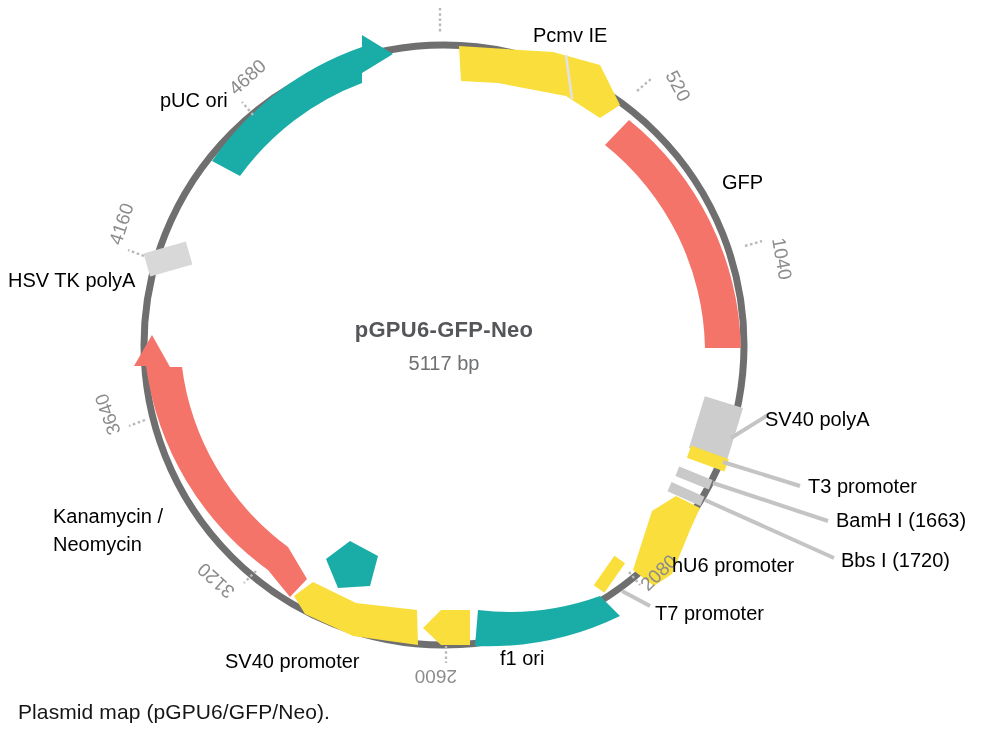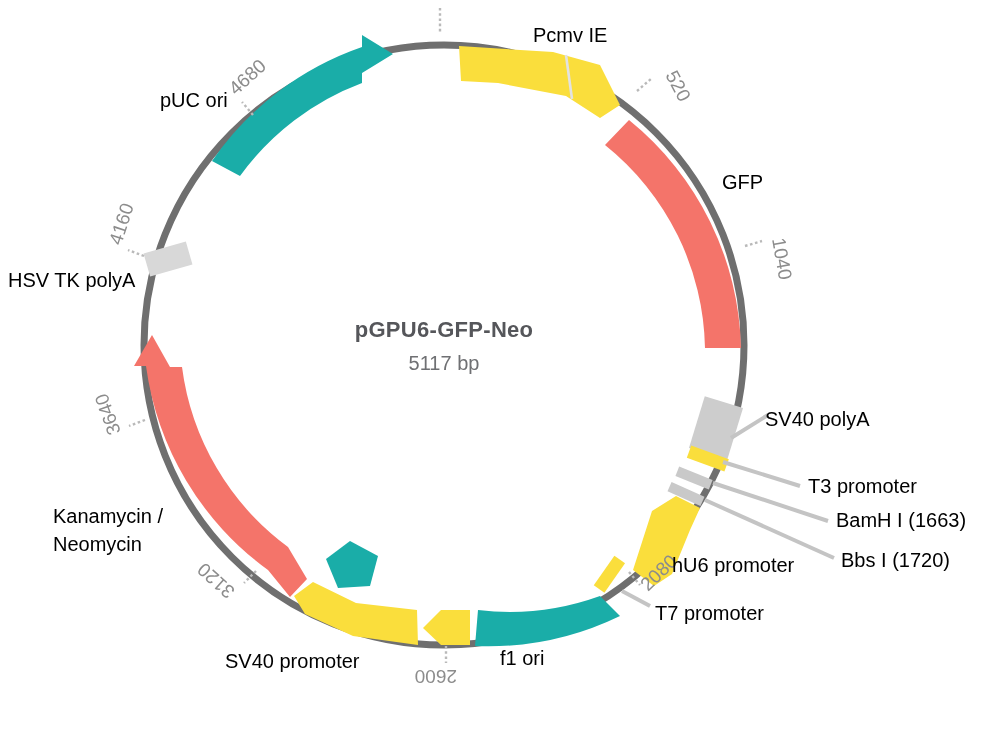--- a/index.html
+++ b/index.html
@@ -169,14 +169,15 @@
 
     <text class="feat-label" x="8" y="287">HSV TK polyA</text>
 
     <text class="feat-label" x="160" y="107">pUC ori</text>
 
     <text class="center-title" x="444" y="337" text-anchor="middle">pGPU6-GFP-Neo</text>
     <text class="center-sub" x="444" y="370" text-anchor="middle">5117 bp</text>
 
   </svg>
 
+  <div class="caption">Plasmid map (pGPU6/GFP/Neo).</div>
 
 </div>
 
 </body></html>

